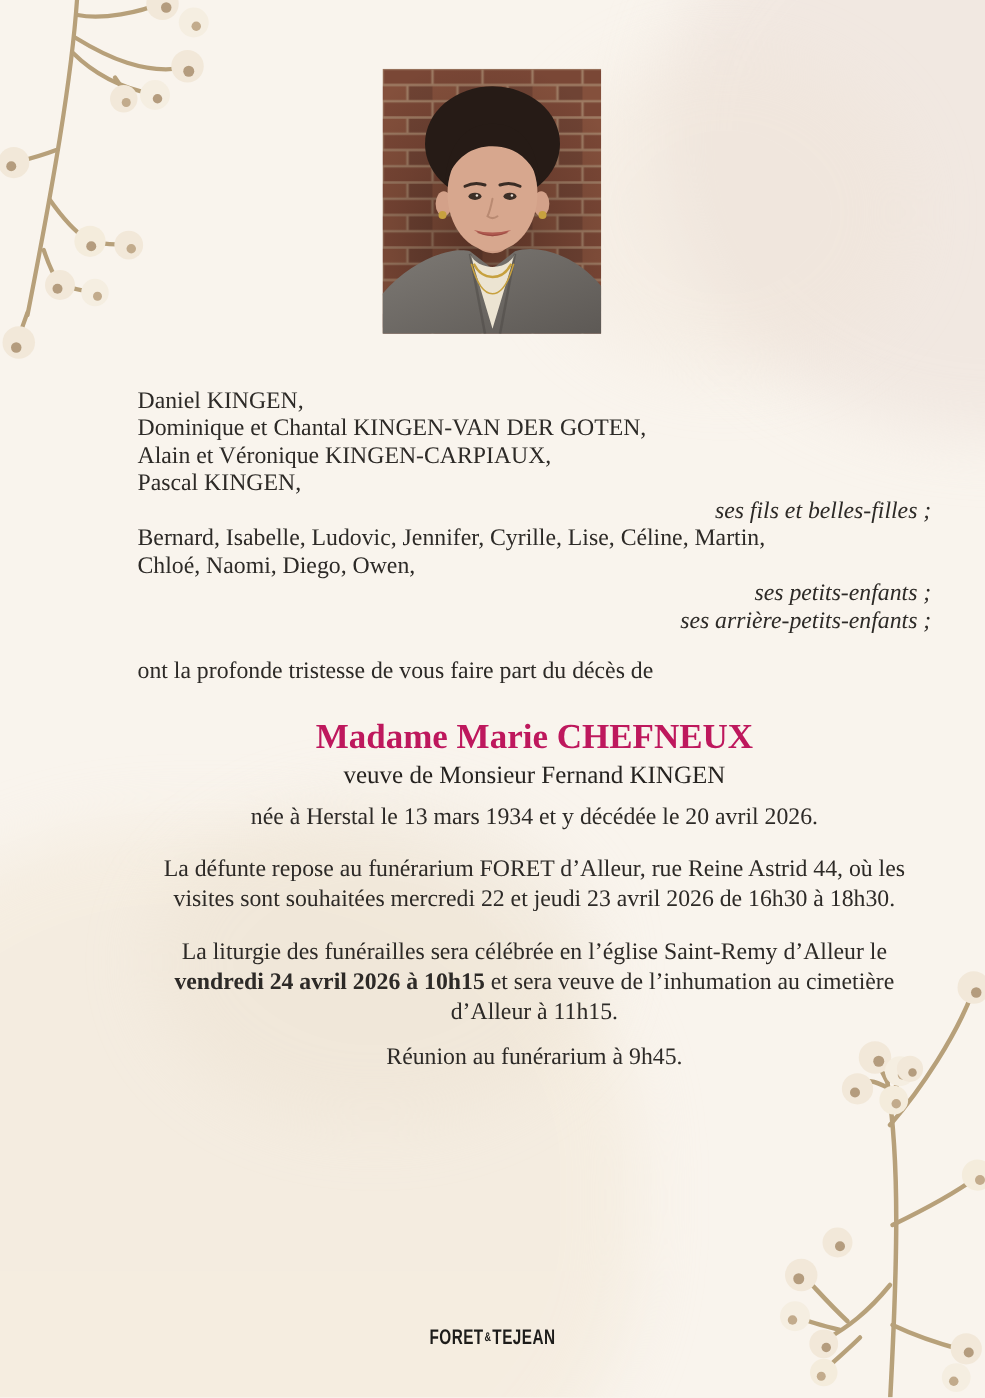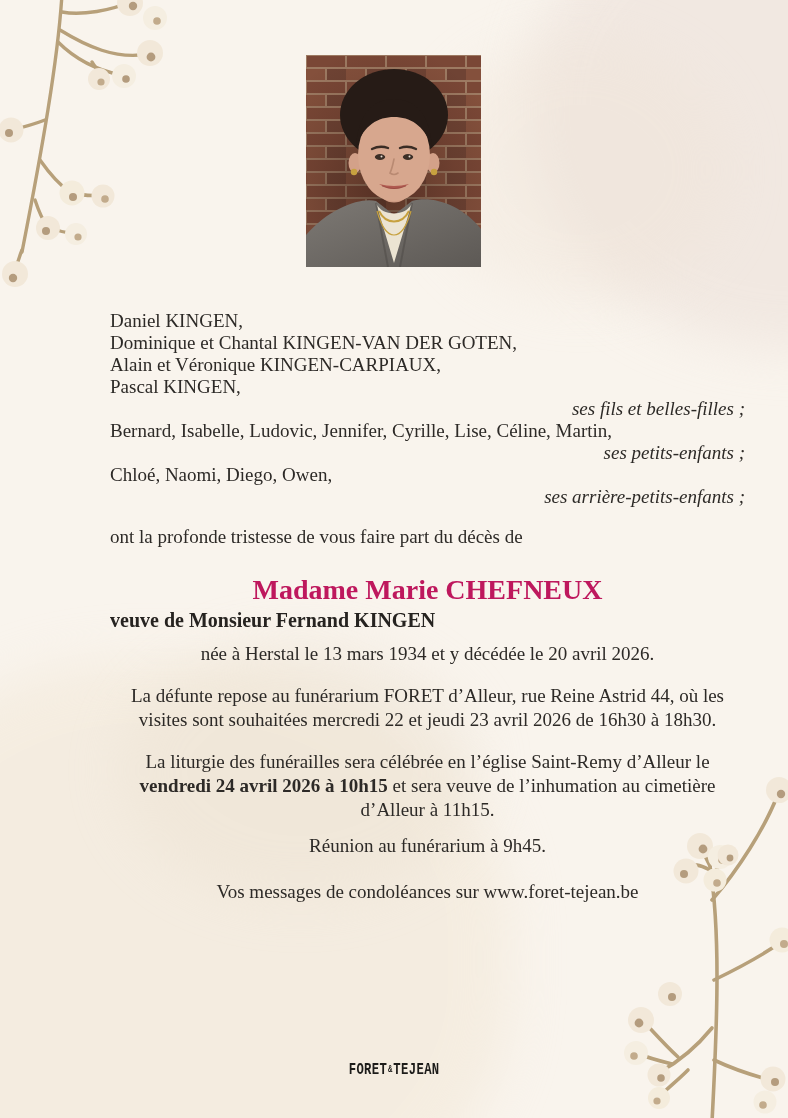--- a/index.html
+++ b/index.html
@@ -21,30 +21,30 @@
   .floral-br{left:560px;top:770px;}
 
   .photo{position:absolute;left:306px;top:55px;width:175px;height:212px;}
   .photo svg{display:block;}
 
   .content{position:absolute;left:110px;top:310px;width:635px;}
   .fl{height:22px;line-height:22px;font-size:19px;}
   .fl.right{text-align:right;font-style:italic;}
   .announce{margin:18px 0 0 0;font-size:19px;line-height:22px;}
   .h1{margin:26px 0 0 0;font-size:28px;line-height:32px;font-weight:bold;text-align:center;color:#be185d;}
-  .h2{margin:2px 0 0 0;font-size:20px;line-height:24px;font-weight:bold;color:#262320;}
+  .h2{margin:2px 0 0 0;font-size:20px;line-height:24px;font-weight:normal;text-align:center;color:#262320;}
   .dates{margin:10px 0 0 0;font-size:19px;line-height:24px;text-align:center;}
   .para{margin:18px auto 0 auto;font-size:19px;line-height:24px;text-align:center;max-width:620px;}
   .para.single{margin-top:12px;}
   .para.condol{margin-top:22px;}
   .para b{font-weight:bold;}
 
   .logo{
     position:absolute;left:0;top:1060px;width:788px;text-align:center;
-    font-family:Liberation Mono, monospace;
+    font-family:Liberation Sans, sans-serif;
     font-weight:bold;font-size:17px;letter-spacing:.5px;color:#1d1c1a;
   }
   .logo .inner{display:inline-block;transform:scaleX(.72);}
   .logo .amp{font-size:10px;position:relative;top:-2px;padding:0 1px;}
 </style>
 </head>
 <body>
 
 <div class="page">
 
@@ -250,36 +250,35 @@
     </svg>
   </div>
 
   <div class="content">
     <div class="fl">Daniel KINGEN,</div>
     <div class="fl">Dominique et Chantal KINGEN-VAN DER GOTEN,</div>
     <div class="fl">Alain et Véronique KINGEN-CARPIAUX,</div>
     <div class="fl">Pascal KINGEN,</div>
     <div class="fl right">ses fils et belles-filles ;</div>
     <div class="fl">Bernard, Isabelle, Ludovic, Jennifer, Cyrille, Lise, Céline, Martin,</div>
+    <div class="fl">Chloé, Naomi, Diego, Owen,</div>
     <div class="fl right">ses petits-enfants ;</div>
-    <div class="fl">Chloé, Naomi, Diego, Owen,</div>
     <div class="fl right">ses arrière-petits-enfants ;</div>
 
     <p class="announce">ont la profonde tristesse de vous faire part du décès de</p>
 
     <div class="h1">Madame Marie CHEFNEUX</div>
     <div class="h2">veuve de Monsieur Fernand KINGEN</div>
     <p class="dates">née à Herstal le 13 mars 1934 et y décédée le 20 avril 2026.</p>
 
     <p class="para">La défunte repose au funérarium FORET d’Alleur, rue Reine Astrid 44, où les visites sont souhaitées mercredi 22 et jeudi 23 avril 2026 de 16h30 à 18h30.</p>
 
     <p class="para"><span>La liturgie des funérailles sera célébrée en l’église Saint-Remy d’Alleur le </span><b>vendredi 24 avril 2026 à 10h15</b><span> et sera veuve de l’inhumation au cimetière d’Alleur à 11h15.</span></p>
 
     <p class="para single">Réunion au funérarium à 9h45.</p>
 
-    <p class="para condol">Vos messages de condoléances sur www.foret-tejean.be</p>
   </div>
 
   <div class="logo">
     <span class="inner"><span>FORET</span><span class="amp">&amp;</span><span>TEJEAN</span></span>
   </div>
 
 </div>
 
 </body></html>

